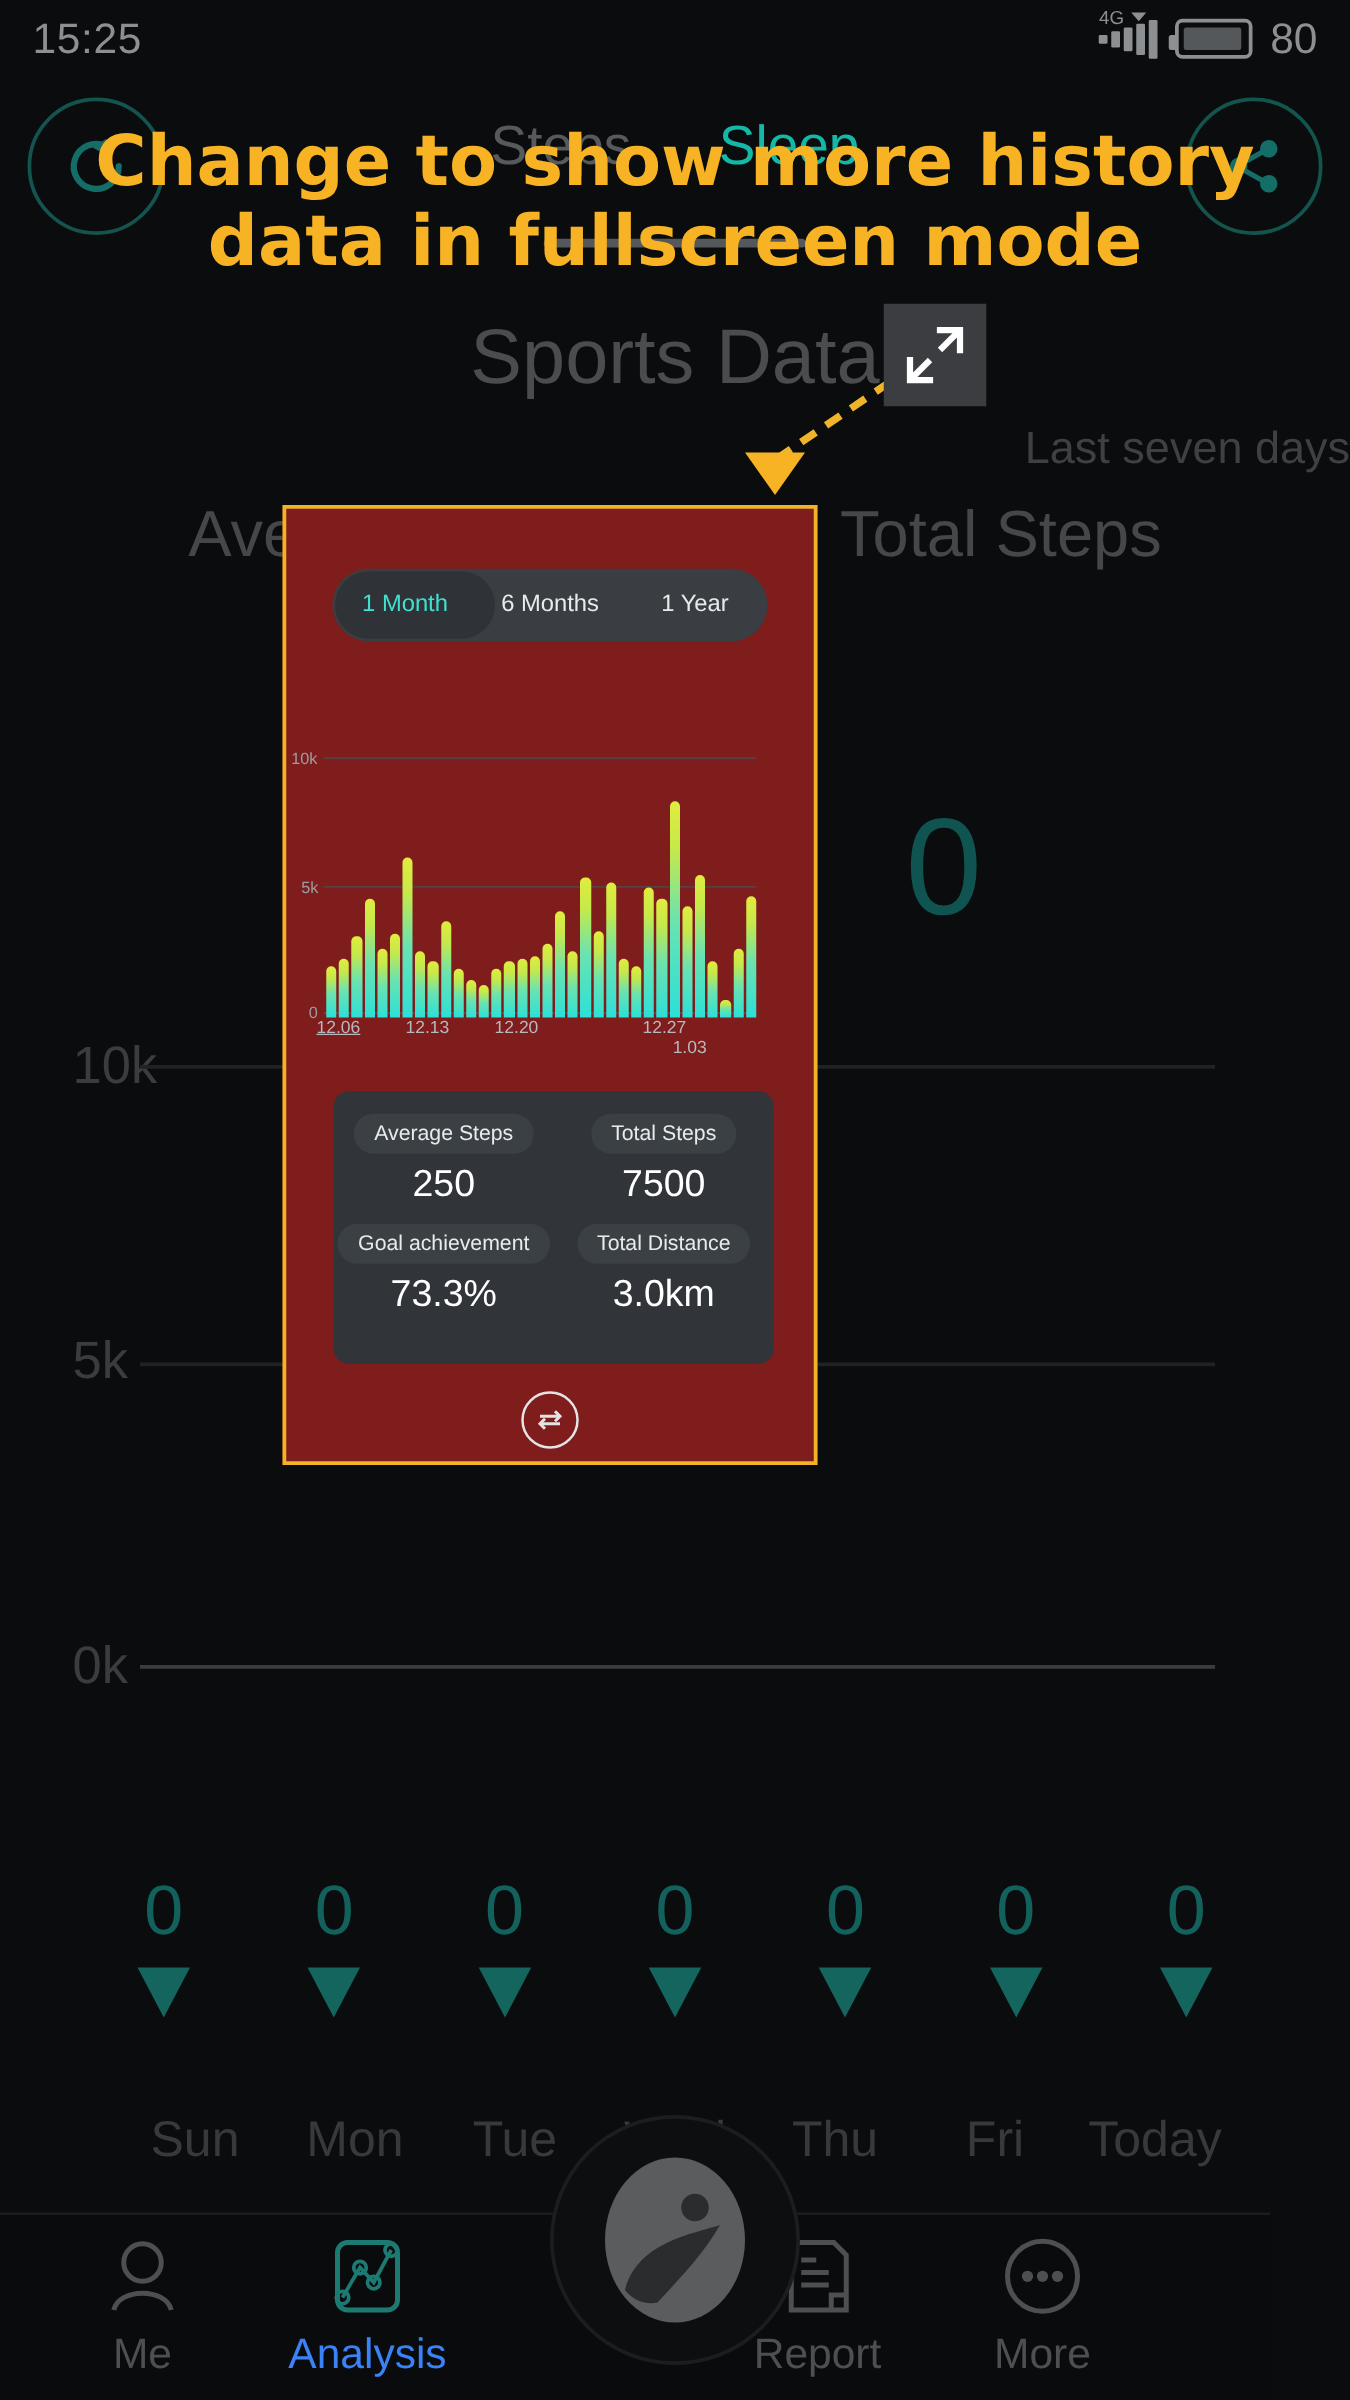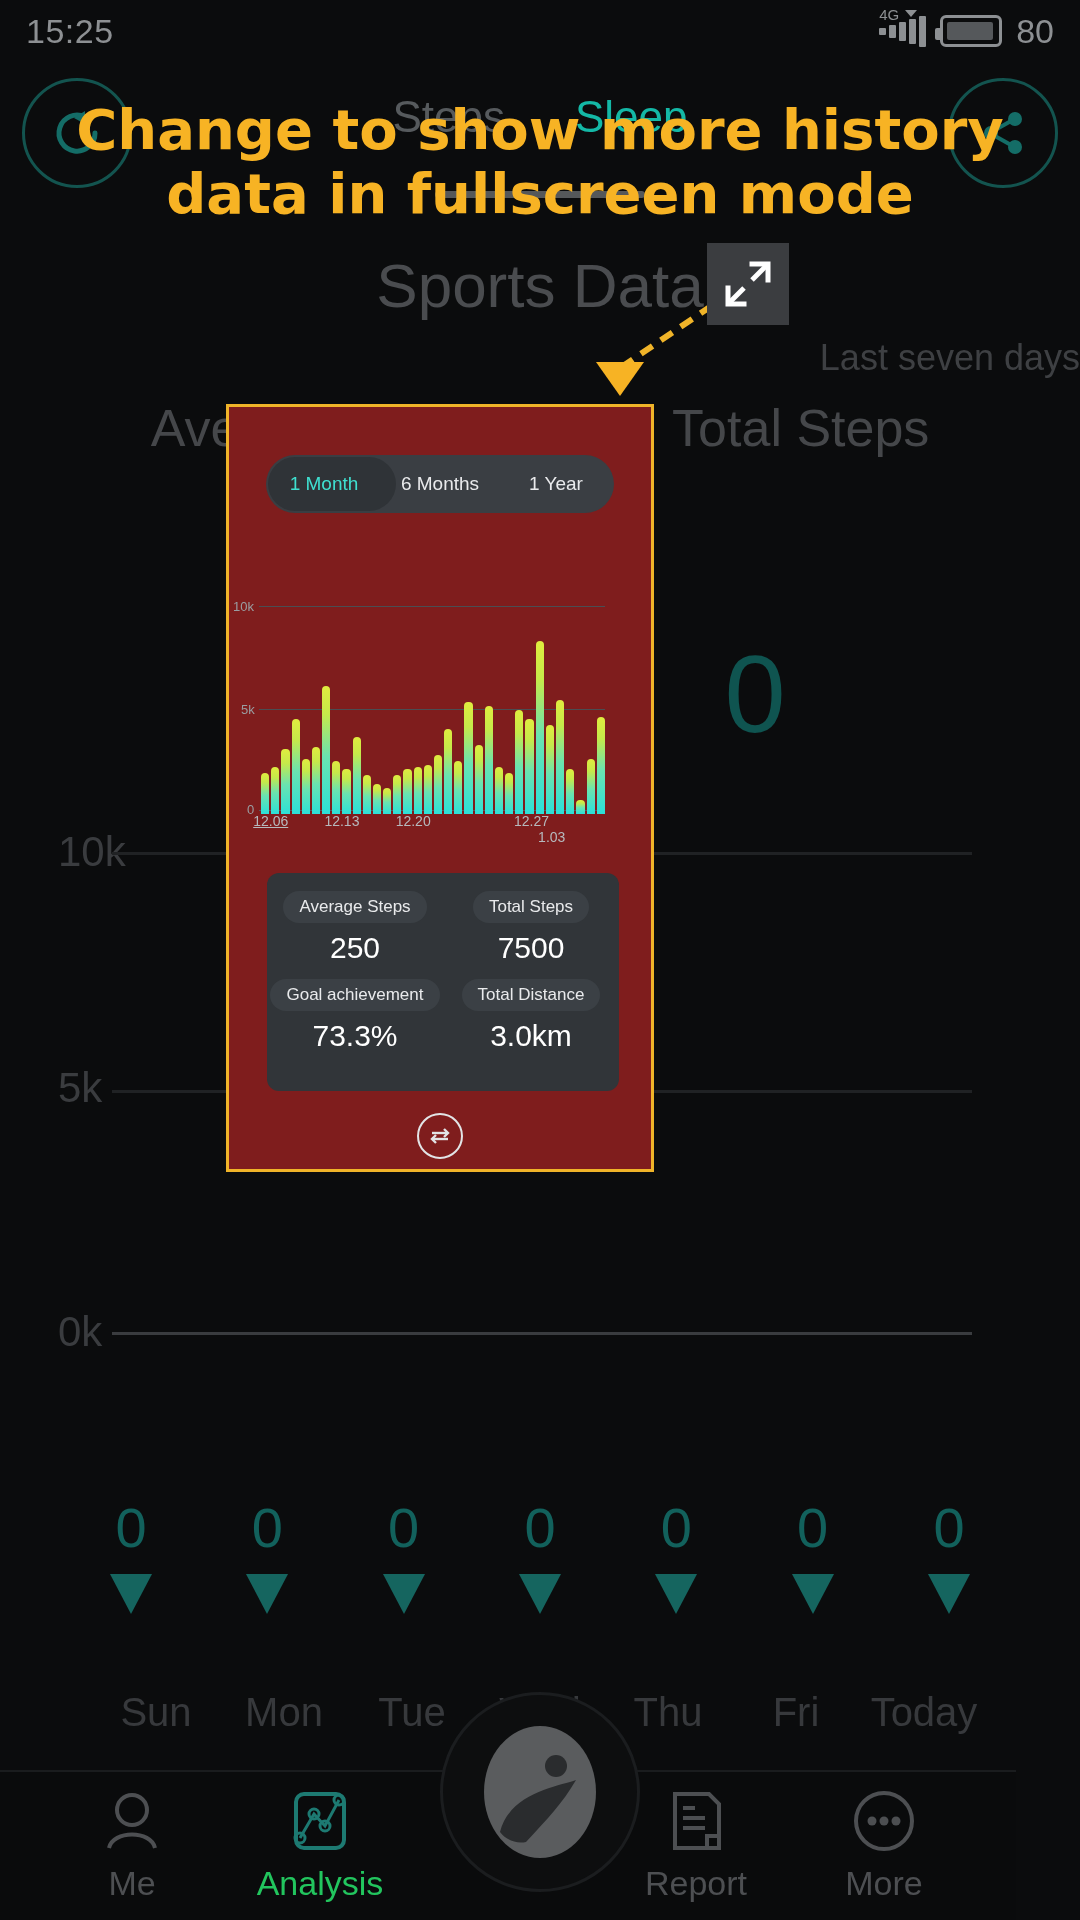--- a/index.html
+++ b/index.html
@@ -71,24 +71,24 @@
   .bg-col-tri { width: 0; height: 0; margin-top: 18px;
     border-left: 21px solid transparent; border-right: 21px solid transparent; border-top: 40px solid #15655f; }
 
   .bg-days { position: absolute; top: 1690px; left: 0; width: 1080px;
     display: flex; justify-content: space-between; padding: 0 96px; }
   .bg-days span { font-size: 40px; color: #37393c; width: 120px; text-align: center; }
 
   
   .bottom-nav { position: absolute; bottom: 0; left: 0; width: 1016px; height: 150px;
     background: #0a0b0c; border-top: 2px solid #1a1c1e;
-    display: flex; align-items: flex-start; justify-content: space-between; padding: 16px 42px 0; }
+    display: flex; align-items: flex-start; padding: 16px 24px 0; }
   .nav-item { width: 180px; display: flex; flex-direction: column; align-items: center; gap: 10px; }
   .nav-label { font-size: 34px; color: #4d4f52; }
-  .nav-item.active .nav-label { color: #22c55e; }
+  .nav-item.active .nav-label { color: #3b82f6; }
   .nav-center { position: absolute; left: 50%; transform: translateX(-50%); bottom: 28px;
     width: 200px; height: 200px; border-radius: 50%; background: #0d0e0f; border: 3px solid #1b1d1f;
     display: flex; align-items: center; justify-content: center; }
 
   
   .annot { position: absolute; top: 98px; left: 0; width: 1080px; text-align: center;
     font-size: 56px; font-weight: bold; color: #f7b324; line-height: 1.15; z-index: 40;
     font-family: "DejaVu Sans", sans-serif; }
 
   

